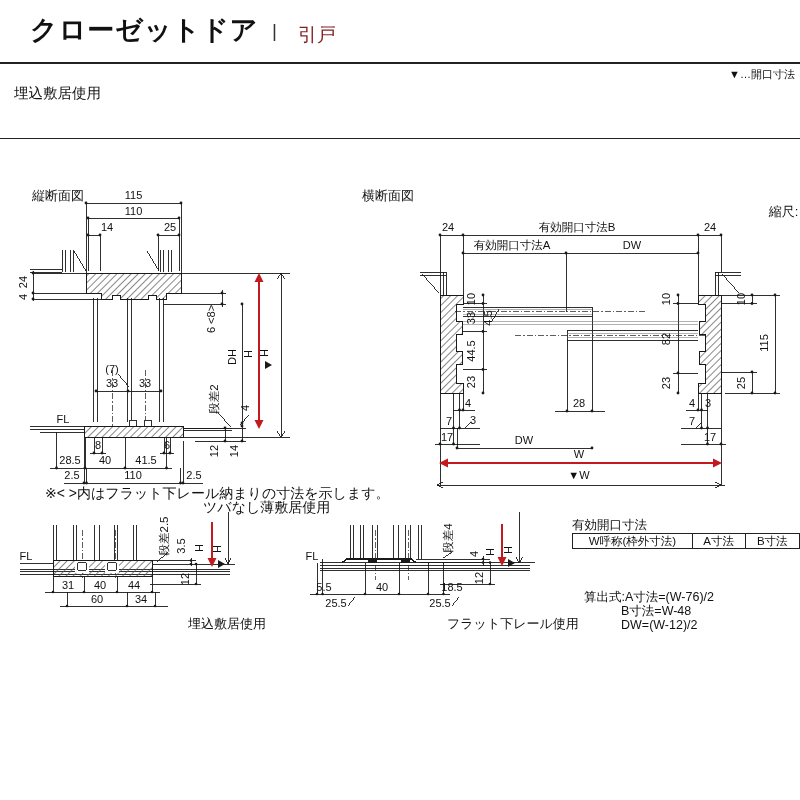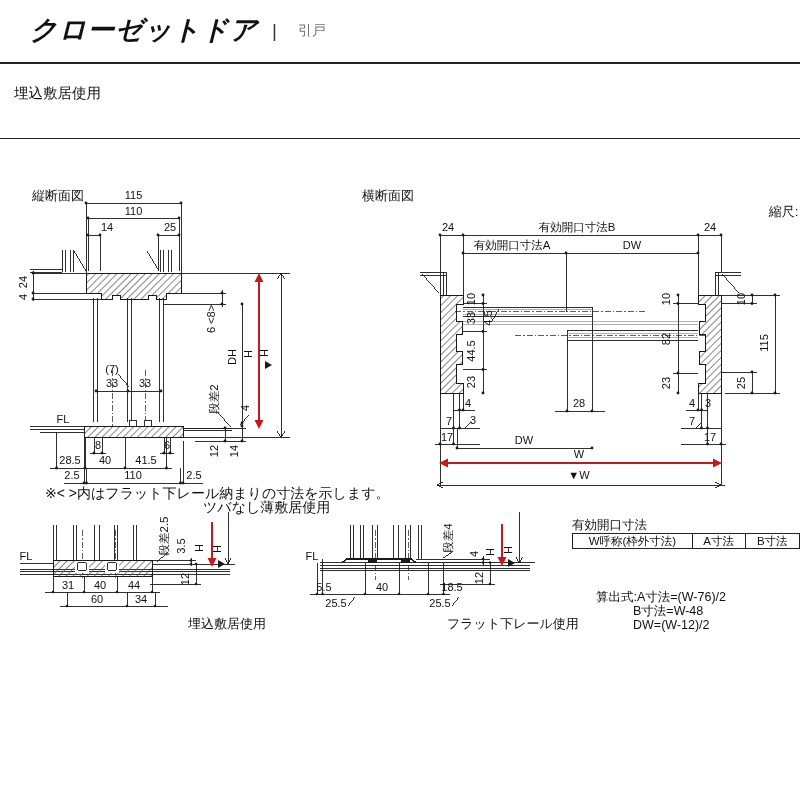--- a/index.html
+++ b/index.html
@@ -1,21 +1,21 @@
 <!DOCTYPE html>
 <html><head>
 <meta charset="utf-8">
 <style>
   html,body{margin:0;padding:0;background:#fff;}
   #page{position:relative;width:800px;height:800px;background:#fff;overflow:hidden;
         font-family:"Liberation Sans","DejaVu Sans",sans-serif;color:#111;}
   .abs{position:absolute;}
-  .title{font-size:27px;font-weight:bold;letter-spacing:1px;font-style:italic;}
+  .title{font-size:27px;font-weight:bold;letter-spacing:1px;}
   .cat-sep{font-size:19px;color:#333;}
-  .category{font-size:14px;color:#737373;}
+  .category{font-size:19px;color:#7f1d1d;}
   .rule{background:#222;}
   .small-note{font-size:11px;}
   .sub1{font-size:14.5px;}
   .sub2{font-size:14.5px;border:1.5px solid #222;padding:0 4px;line-height:18px;}
   .seclabel{font-size:13px;margin-left:24px;}
   .note-sm{font-size:14px;}
   .caption{font-size:13px;}
   .tbl-title{font-size:12.5px;text-align:right;}
   table.spec{border-collapse:collapse;font-size:11.5px;}
   table.spec th,table.spec td{border:1px solid #222;text-align:center;font-weight:normal;
@@ -28,20 +28,21 @@
 </style>
 </head>
 <body>
 
 <div id="page">
 
   <div class="abs title" style="left:30px;top:12px;">クローゼットドア</div>
   <div class="abs cat-sep" style="left:272px;top:20px;">|</div>
   <div class="abs category" style="left:298px;top:22px;">引戸</div>
   <div class="abs rule" style="left:0;top:62px;width:800px;height:2px;"></div>
+  <div class="abs small-note" style="left:620px;top:67px;width:175px;text-align:right;">▼…開口寸法</div>
 
   <div class="abs sub1" style="left:14px;top:84px;">埋込敷居使用</div>
   <div class="abs rule" style="left:0;top:138px;width:800px;height:1px;"></div>
 
   <div class="abs seclabel" style="left:8px;top:187px;">縦断面図</div>
   <div class="abs seclabel" style="left:338px;top:187px;">横断面図</div>
   <div class="abs seclabel" style="left:718px;top:203px;width:78px;text-align:right;">縮尺: 1/6</div>
 
   <svg class="abs" style="left:0;top:185px;" width="300" height="330" viewBox="0 0 300 330">
     <defs>
@@ -563,19 +564,19 @@
   <table class="spec abs" style="left:572px;top:533px;">
     <tbody>
         <tr>
       <th style="width:118px;">W呼称(枠外寸法)</th>
       <th style="width:46px;">A寸法</th>
       <th style="width:48px;">B寸法</th>
     </tr>
   </tbody>
     </table>
 
-  <div class="abs formula" style="left:596px;top:590px;">
+  <div class="abs formula" style="left:584px;top:590px;">
     <div>算出式:A寸法=(W-76)/2</div>
     <div class="ind">B寸法=W-48</div>
     <div class="ind">DW=(W-12)/2</div>
   </div>
 
 </div>
 
 </body></html>

